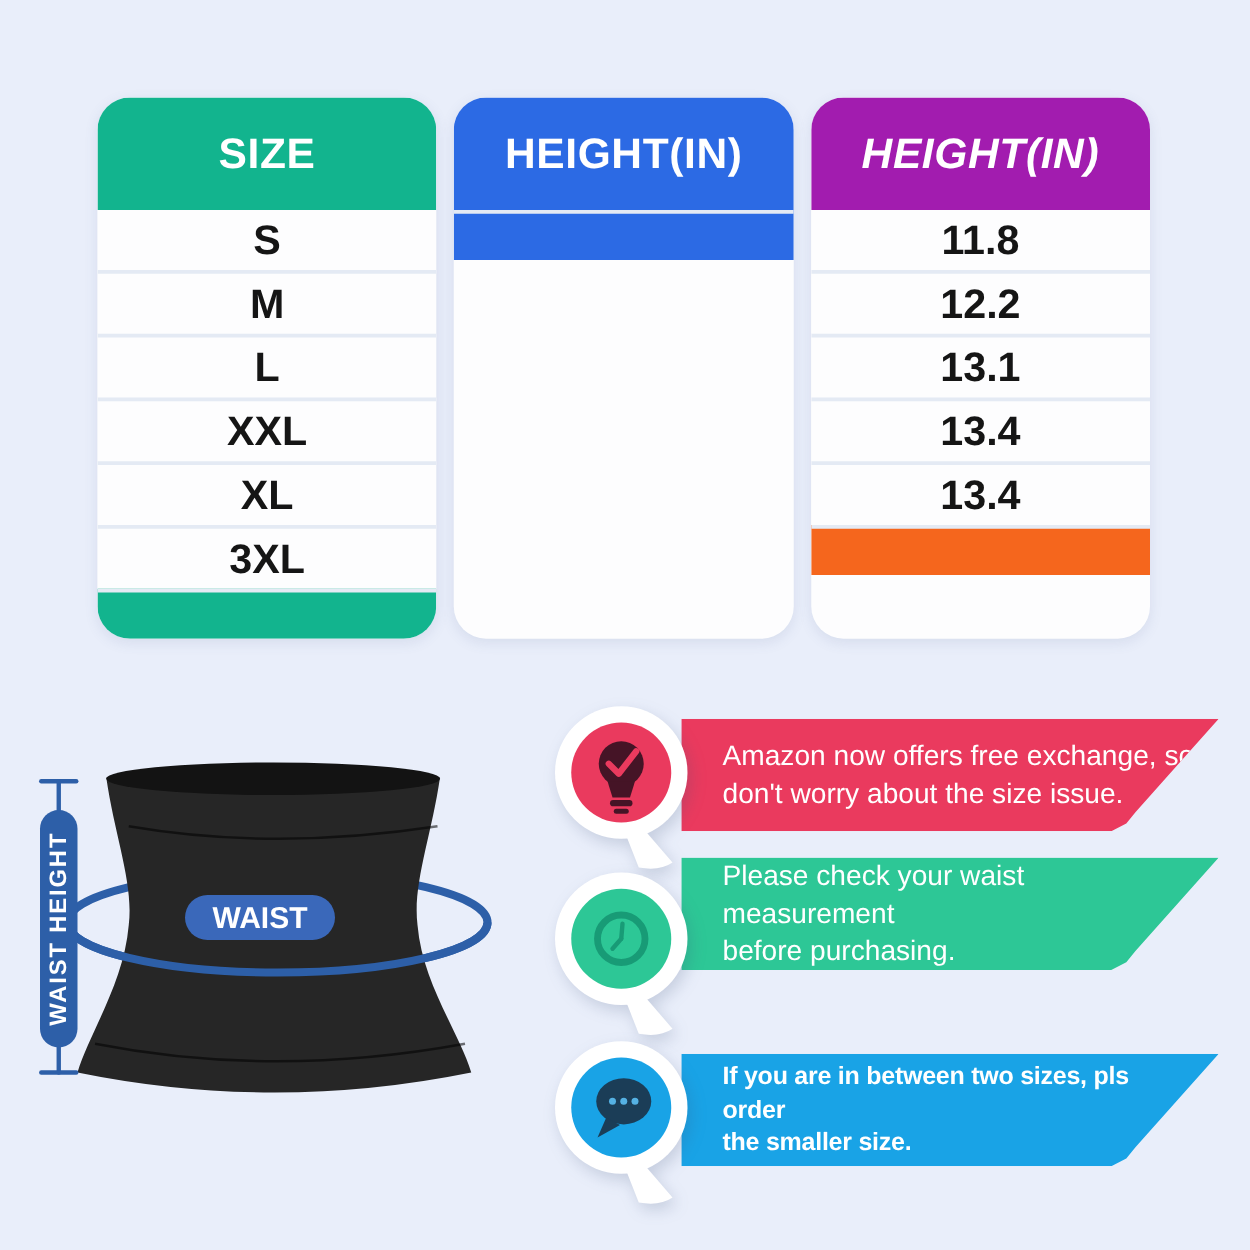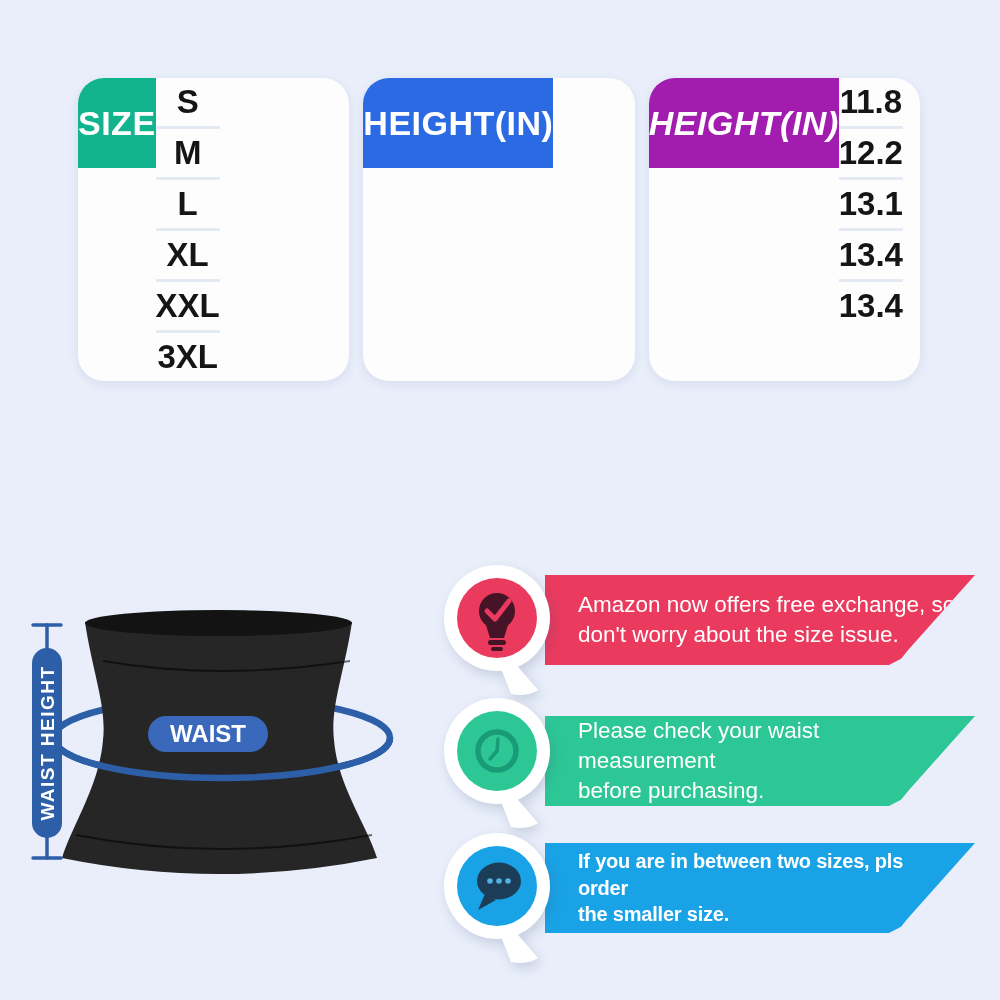--- a/index.html
+++ b/index.html
@@ -2,21 +2,21 @@
 <html><head>
 <meta charset="utf-8">
 <style>
   html,body{margin:0;padding:0;}
   body{font-family:"Liberation Sans", sans-serif;}
   .canvas{position:relative;width:1000px;height:1000px;background:#e9eefa;overflow:hidden;}
 
   
   .size-table{position:absolute;left:78px;top:78px;width:842px;display:flex;gap:14px;}
   .col{flex:1;border-radius:26px;overflow:hidden;background:#fdfdfe;
-       box-shadow:0 3px 10px rgba(80,100,150,.12);display:flex;flex-direction:row;}
+       box-shadow:0 3px 10px rgba(80,100,150,.12);display:flex;flex-direction:column;}
   .col-header{height:90px;display:flex;align-items:center;justify-content:center;
        color:#ffffff;font-size:34px;font-weight:bold;letter-spacing:.5px;}
   .col-body{display:flex;flex-direction:column;}
   .cell{height:48px;display:flex;align-items:center;justify-content:center;
        font-size:33px;font-weight:bold;color:#151515;background:#fdfdfe;}
   .cell + .cell{border-top:3px solid #e4eaf4;}
   .col-footer{height:37px;border-top:3px solid #e4eaf4;}
 
   
   .diagram-svg{position:absolute;left:10px;top:585px;}
@@ -37,22 +37,22 @@
   <div class="size-table">
 
     <div class="col">
       <div class="col-header" style="background: rgb(18, 180, 142);">
         <span>SIZE</span>
       </div>
       <div class="col-body">
         <div class="cell">S</div>
         <div class="cell">M</div>
         <div class="cell">L</div>
+        <div class="cell">XXL</div>
         <div class="cell">XL</div>
-        <div class="cell">XXL</div>
         <div class="cell">3XL</div>
       </div>
       <div class="col-footer" style="background: rgb(18, 180, 142);"></div>
     </div>
 
     <div class="col">
       <div class="col-header" style="background: rgb(44, 106, 228);">
         <span>HEIGHT(IN)</span>
       </div>
       <div class="col-footer" style="background: rgb(44, 106, 228);"></div>
@@ -114,21 +114,21 @@
     <circle cx="62" cy="62" r="40" fill="#ea3a5e"></circle>
     <g>
       <circle cx="62" cy="55" r="18" fill="#451426"></circle>
       <path d="M 51 69 L 73 69 L 69 82 L 55 82 Z" fill="#451426"></path>
       <rect x="53" y="84" width="18" height="5" rx="2.5" fill="#451426"></rect>
       <rect x="56" y="91" width="12" height="4" rx="2" fill="#451426"></rect>
       <polyline points="52,55 60,63 74,45" fill="none" stroke="#ea3a5e" stroke-width="5" stroke-linecap="round" stroke-linejoin="round"></polyline>
     </g>
   </svg>
 
-  <div class="banner" style="top: 716px; background: rgb(45, 199, 150);">
+  <div class="banner" style="top: 686px; background: rgb(45, 199, 150);">
     <div class="banner-text">Please check your waist measurement
 before purchasing.</div>
   </div>
   <svg class="circle-svg" style="left:435px;top:689px;" width="130" height="140" viewBox="0 0 130 140">
     <path d="M 78 105 L 103 134 Q 93 141 76 138 L 65 110 Z" fill="#ffffff"></path>
     <circle cx="62" cy="62" r="53" fill="#ffffff"></circle>
     <circle cx="62" cy="62" r="40" fill="#2dc796"></circle>
     <g stroke="#189b76" fill="none">
       <circle cx="62" cy="62" r="19" stroke-width="5.5"></circle>
       <line x1="62" y1="62" x2="63" y2="50" stroke-width="3.5" stroke-linecap="round"></line>

